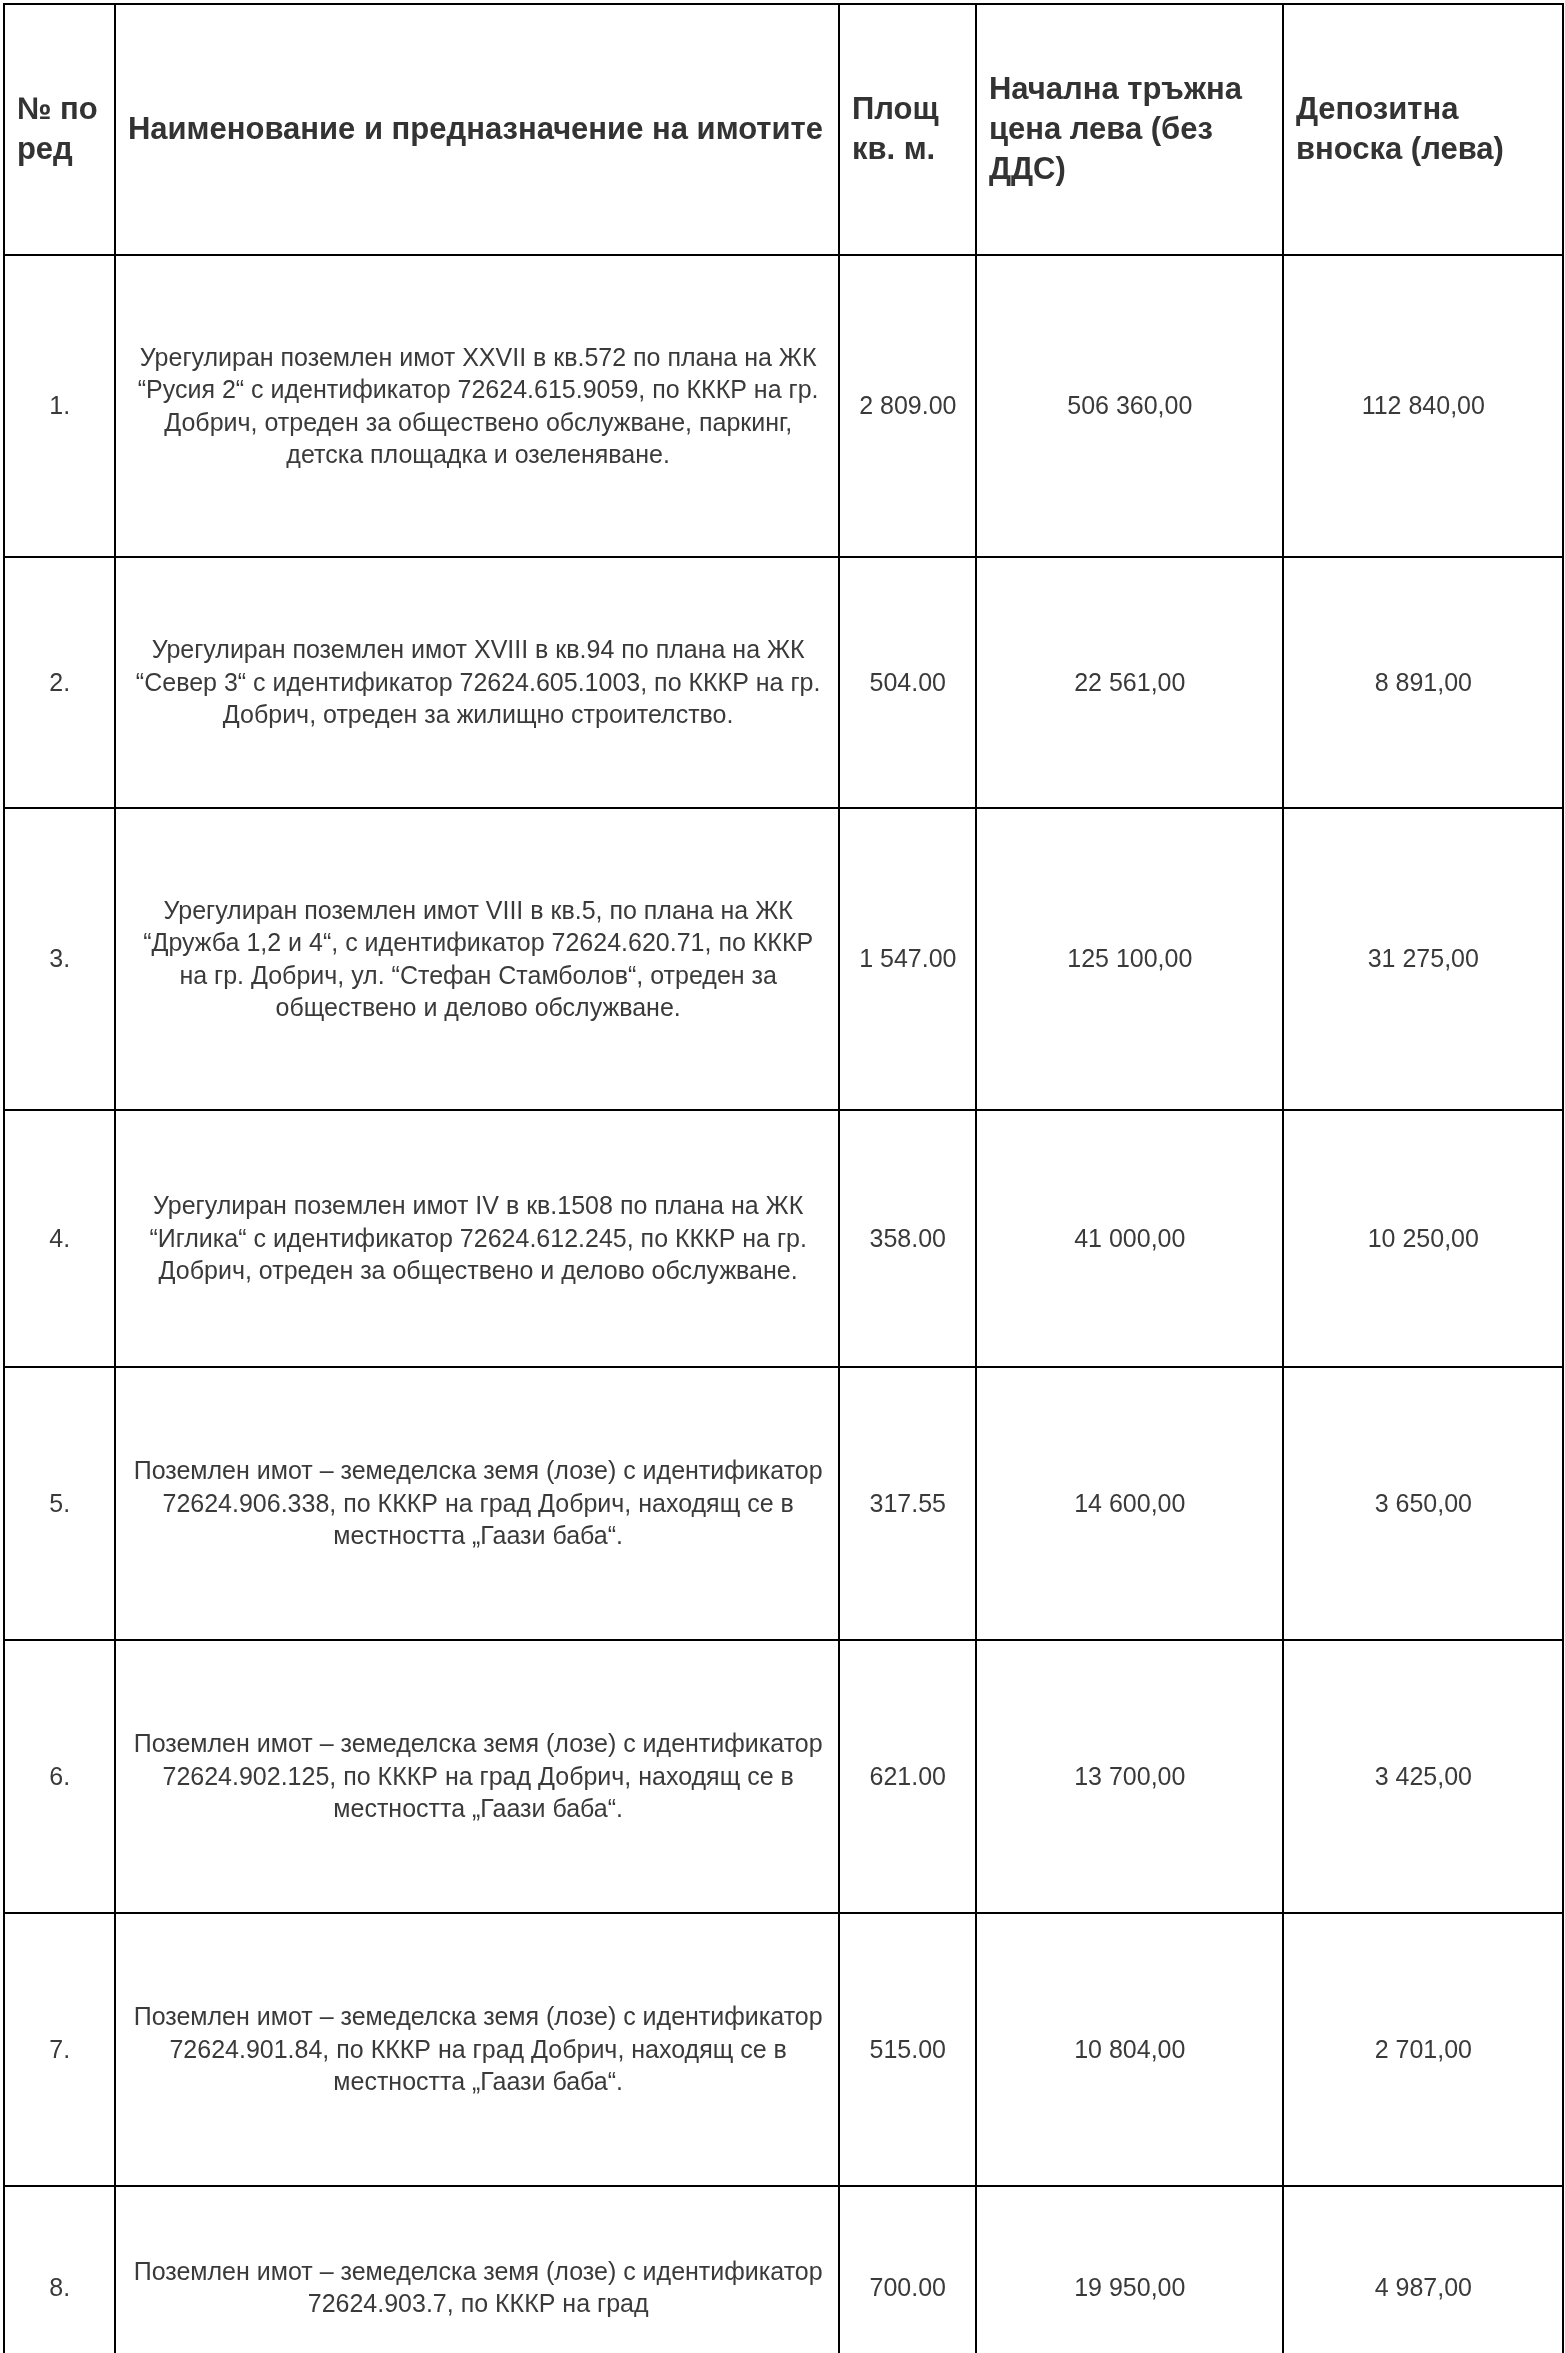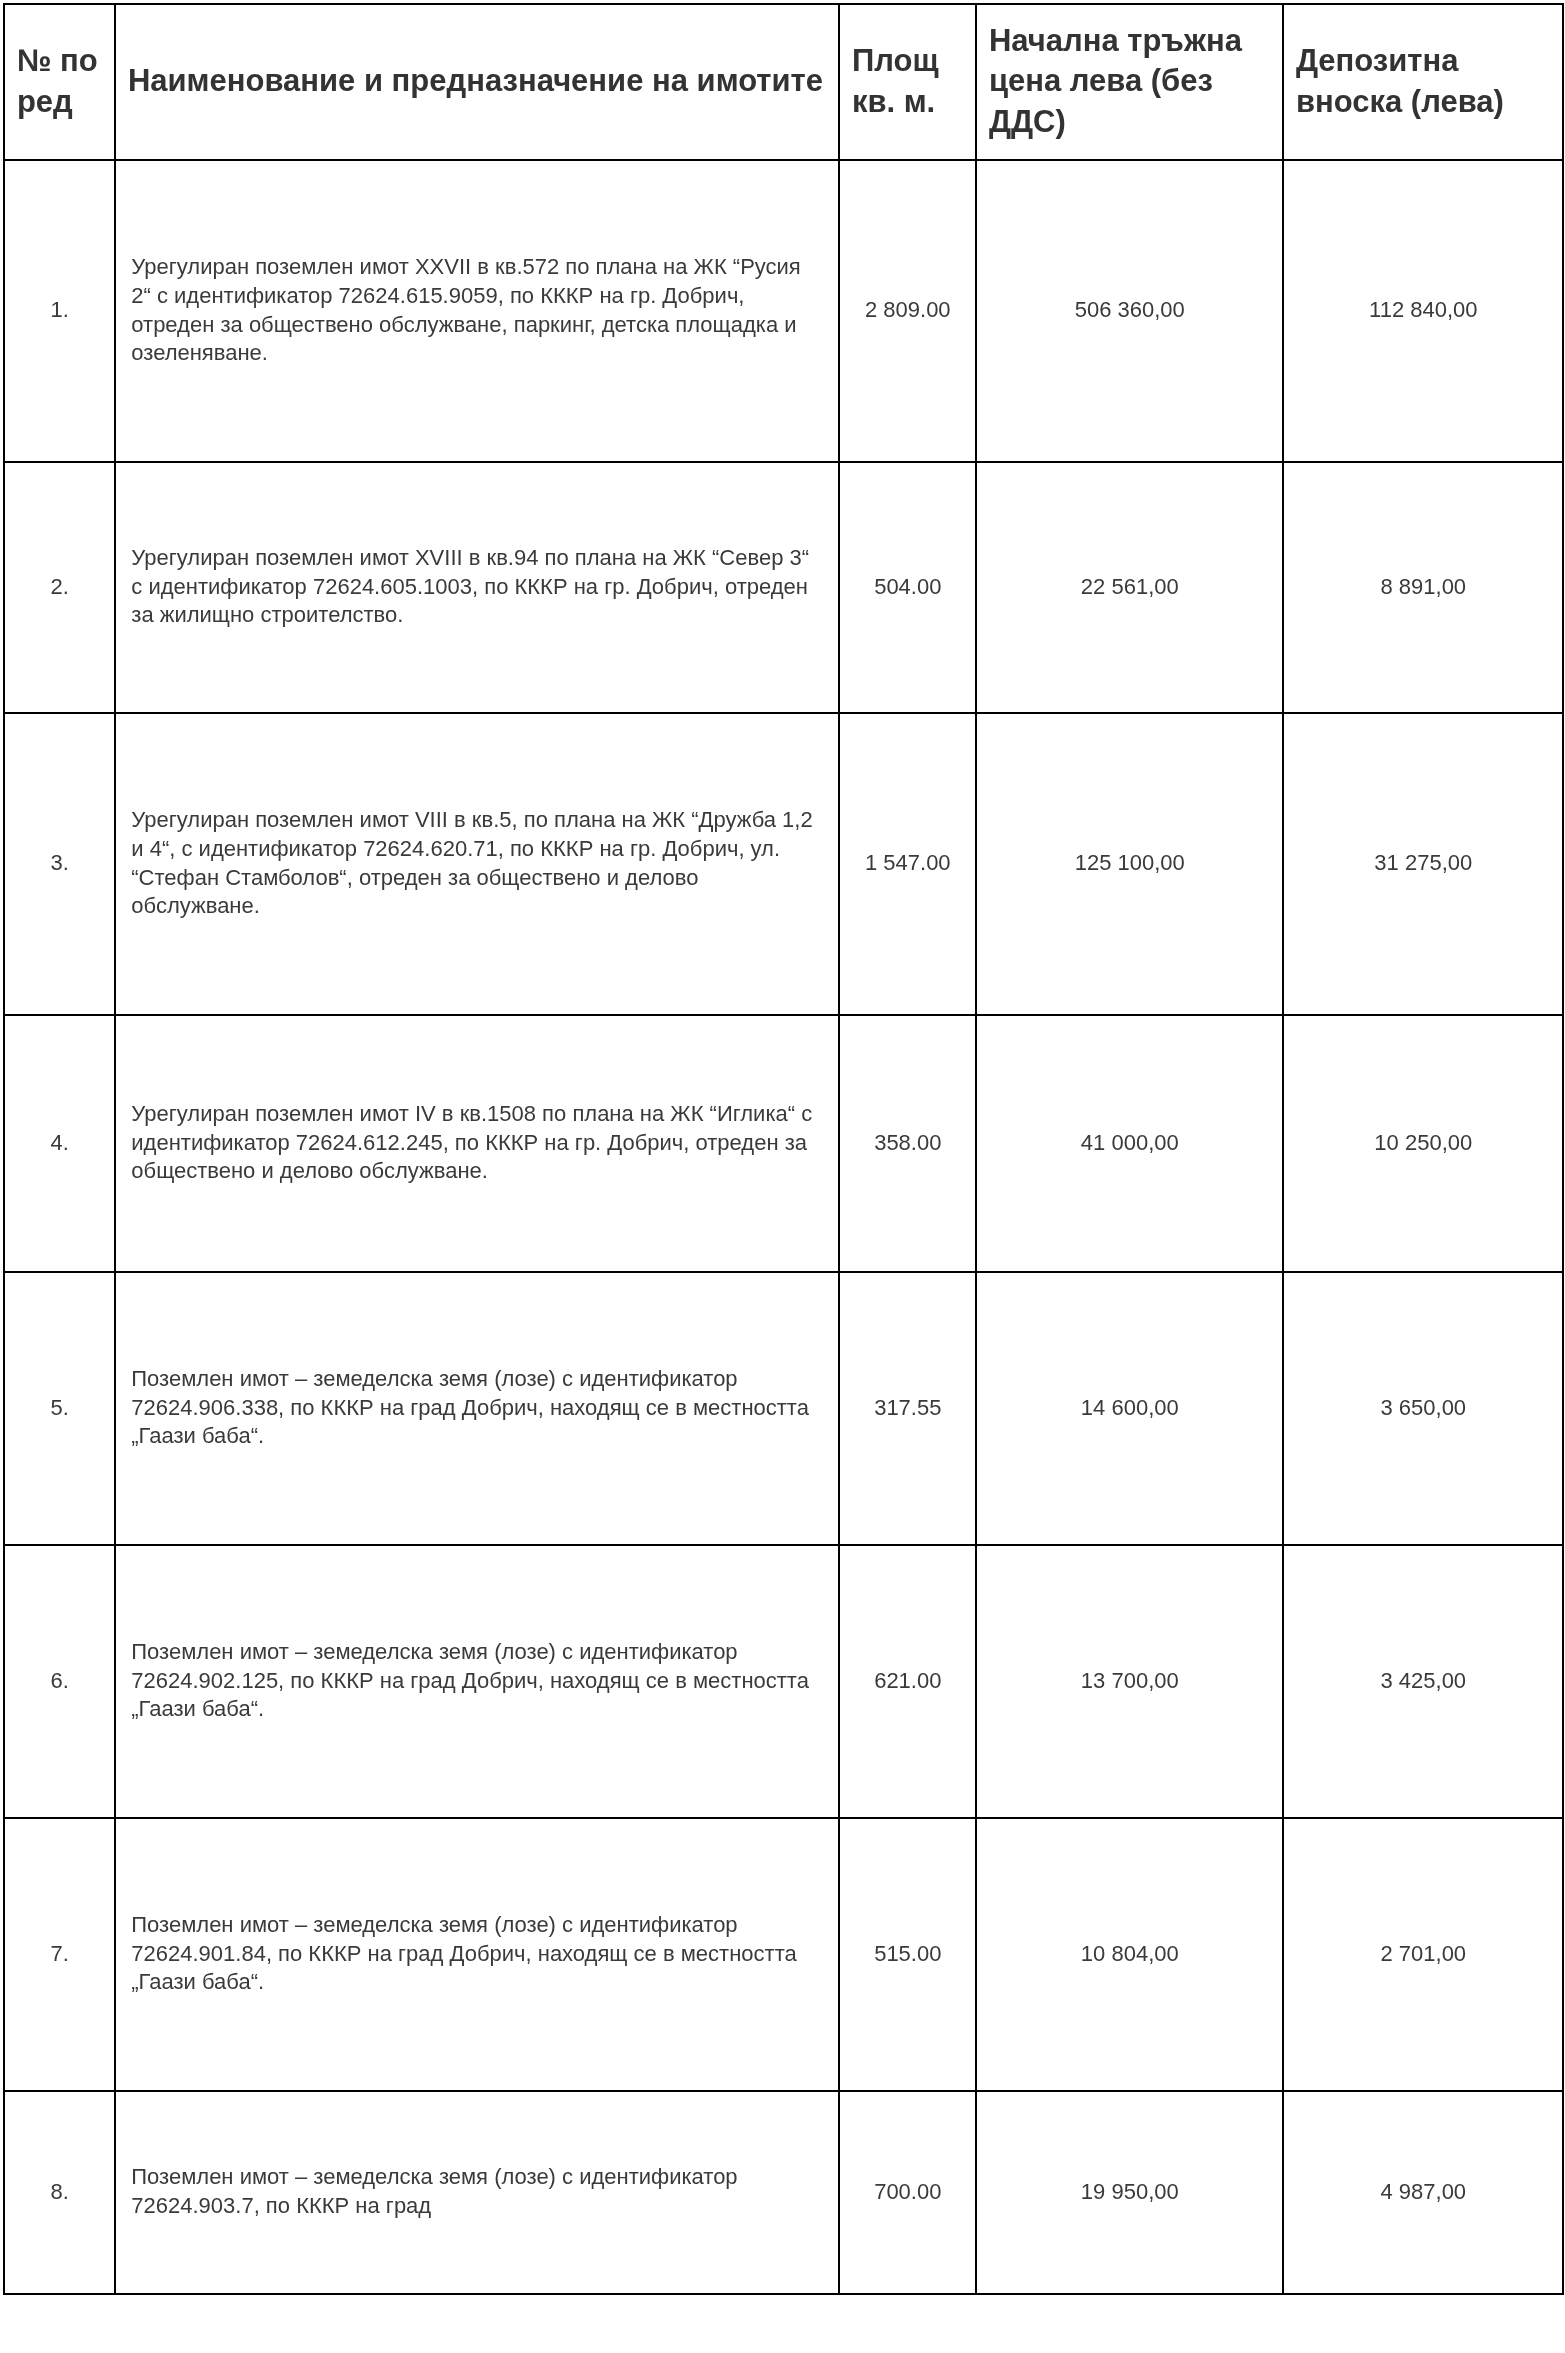--- a/index.html
+++ b/index.html
@@ -22,32 +22,33 @@
     border-collapse: collapse;
     table-layout: fixed;
     width: 1559px;
     color: #3a3a3a;
   }
   table.props th,
   table.props td {
     border: 2.5px solid #000000;
     vertical-align: middle;
     box-sizing: border-box;
-    font-size: 22px;
+    font-size: 25px;
     line-height: 1.3;
     word-wrap: break-word;
+    text-align: center;
   }
   table.props th {
     font-weight: bold;
     font-size: 31px;
     color: #333333;
     text-align: left;
     padding: 8.3px 11.6px;
   }
-  thead tr { height: 156px; }
+  thead tr { height: 251px; }
   tbody tr:nth-child(1) { height: 302px; }
   tbody tr:nth-child(2) { height: 251px; }
   tbody tr:nth-child(3) { height: 302px; }
   tbody tr:nth-child(4) { height: 257px; }
   tbody tr:nth-child(5) { height: 273px; }
   tbody tr:nth-child(6) { height: 273px; }
   tbody tr:nth-child(7) { height: 273px; }
   tbody tr:nth-child(8) { height: 203px; }
   td.num {
     text-align: center;

